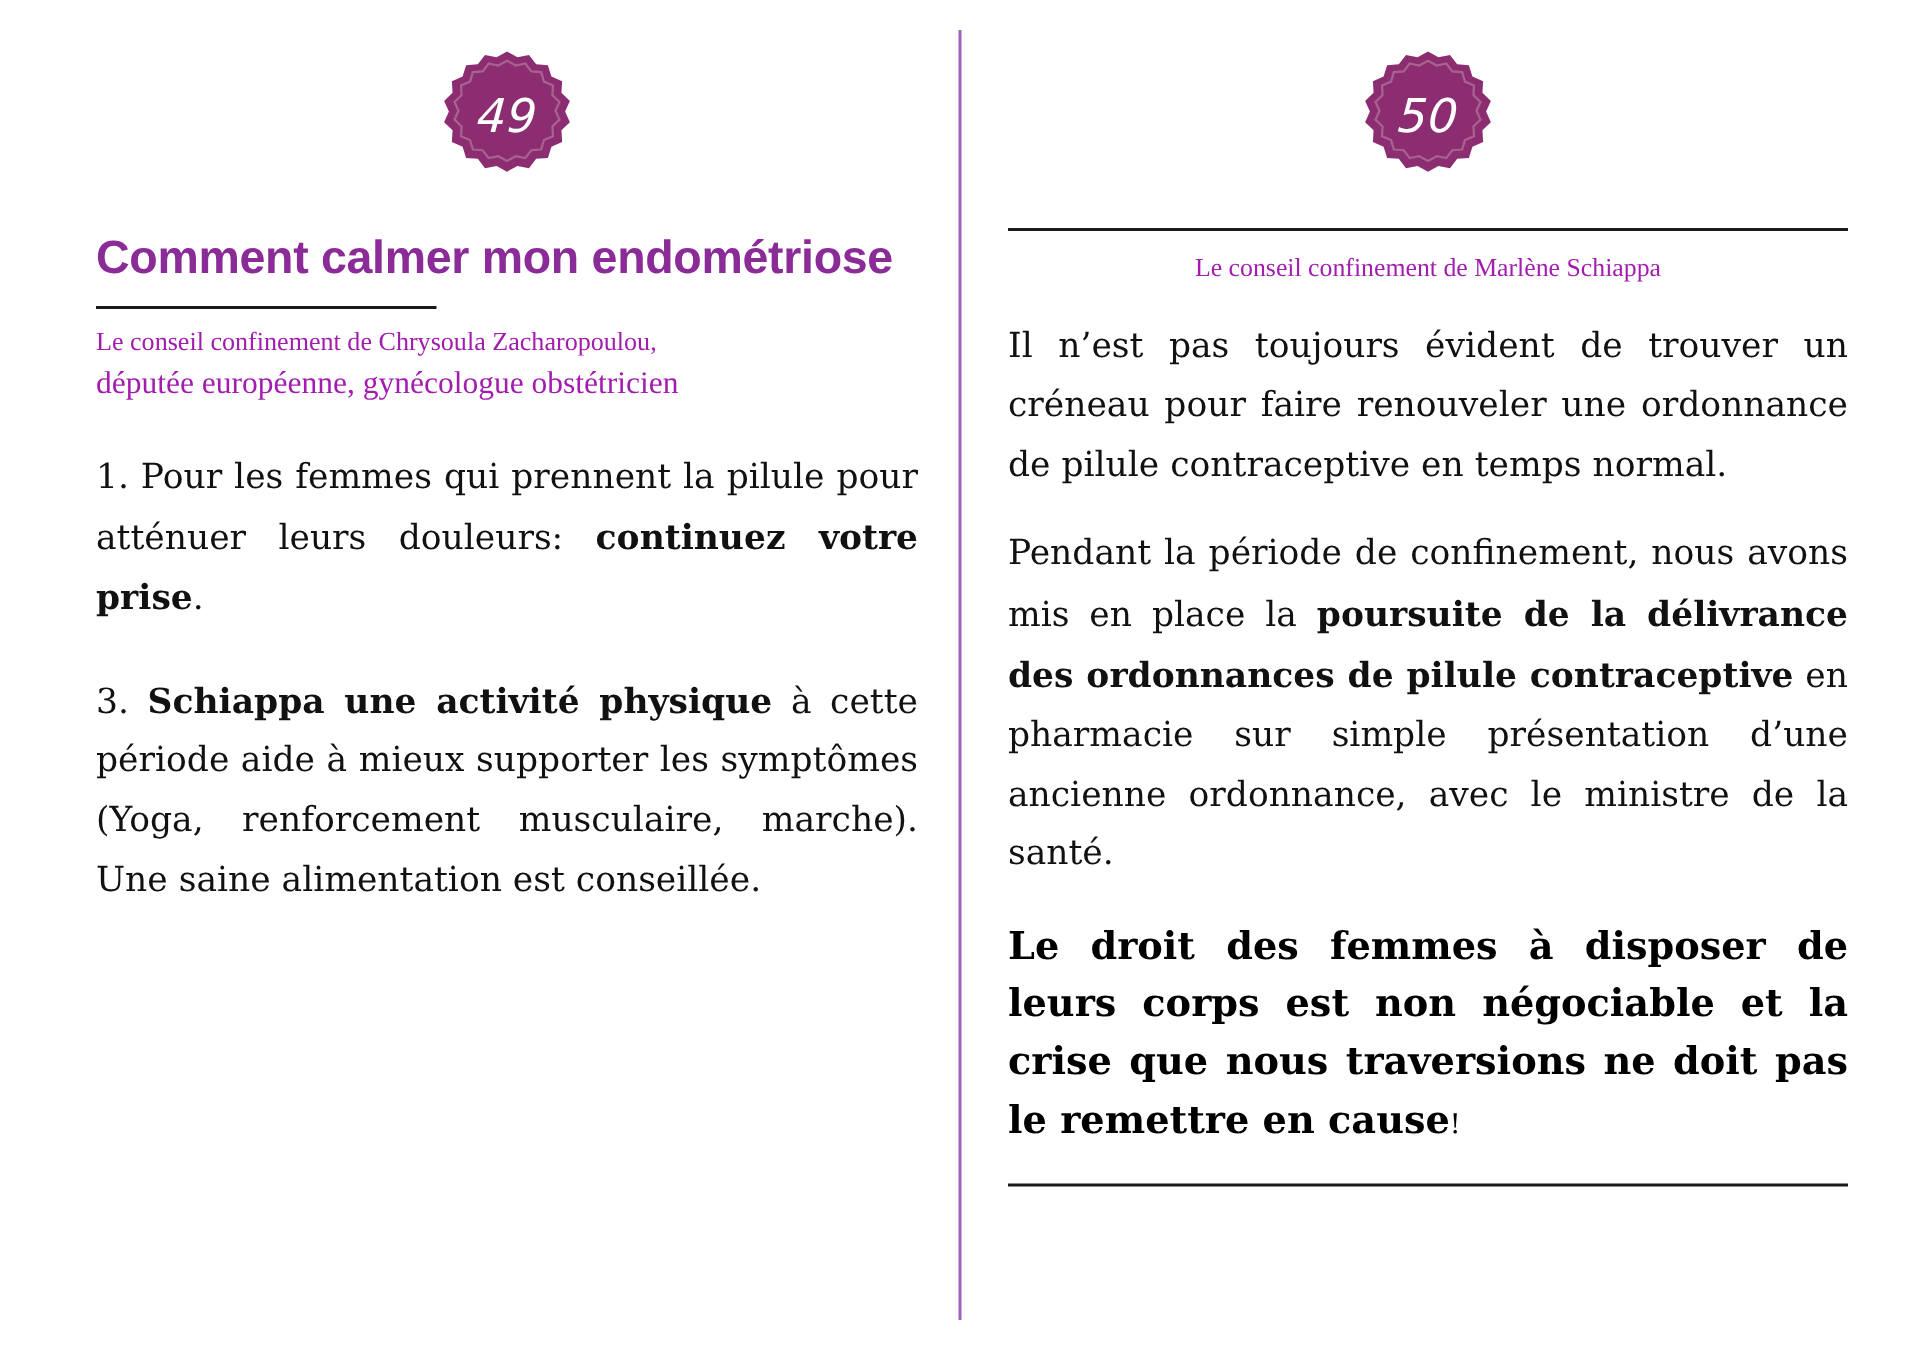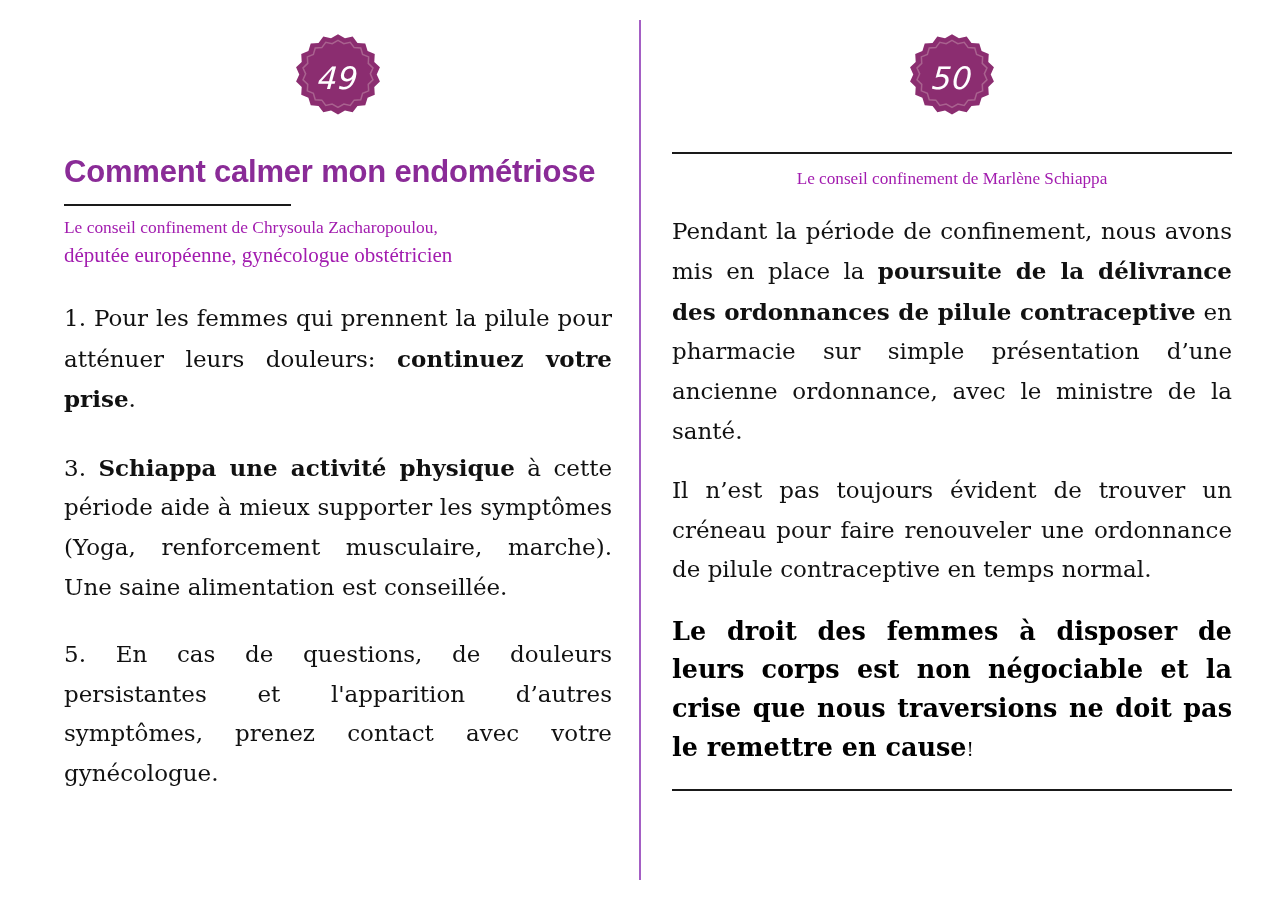--- a/index.html
+++ b/index.html
@@ -169,21 +169,20 @@
     <div class="rule rule-short"></div>
 
     <p class="byline">
       <span>Le conseil confinement de Chrysoula Zacharopoulou,</span>
       <span class="line2">députée européenne, gynécologue obstétricien</span>
     </p>
 
     <div id="left-paras">
         <p class="body-text para"><span>1. Pour les femmes qui prennent la pilule pour atténuer leurs douleurs: </span><b>continuez votre prise</b><span>.</span></p>
         <p class="body-text para"><span>3. </span><b>Schiappa une activité physique</b><span> à cette période aide à mieux supporter les symptômes (Yoga, renforcement musculaire, marche). Une saine alimentation est conseillée.</span></p>
-        <p class="body-text para"><span>5. En cas de questions, de douleurs persistantes et l'apparition d’autres symptômes, prenez contact avec votre gynécologue.</span></p>
       </div>
   </div>
 
   <div class="col col-right">
 
     <div class="badge-wrap">
       <div class="badge">
         <svg viewBox="0 0 100 100" width="94" height="94" aria-hidden="true">
           <path d="M50 2.5 L57.4 6.6 L65.6 4.9 L70.7 11.6 L79 12.2 L81.5 20.2 L89.1 23.5
                    L88.6 31.8 L94.6 37.6 L91.2 45.1 L94.6 52.6 L88.6 58.4 L89.1 66.7
@@ -200,22 +199,22 @@
         </svg>
         <span class="badge-num">50</span>
       </div>
     </div>
 
     <div class="rule rule-full"></div>
 
     <p class="byline">Le conseil confinement de Marlène Schiappa</p>
 
     <div id="right-paras">
+        <p class="body-text para"><span>Il n’est pas toujours évident de trouver un créneau pour faire renouveler une ordonnance de pilule contraceptive en temps normal.</span></p>
         <p class="body-text para"><span>Pendant la période de confinement, nous avons mis en place la </span><b>poursuite de la délivrance des ordonnances de pilule contraceptive</b><span> en pharmacie sur simple présentation d’une ancienne ordonnance, avec le ministre de la santé.</span></p>
-        <p class="body-text para"><span>Il n’est pas toujours évident de trouver un créneau pour faire renouveler une ordonnance de pilule contraceptive en temps normal.</span></p>
       </div>
 
     <p class="statement">
       <span>Le droit des femmes à disposer de leurs corps est non négociable et la crise que nous traversions ne doit pas le remettre en cause</span><span class="bang">!</span>
     </p>
 
 
     <div class="rule rule-bottom"></div>
   </div>
 

